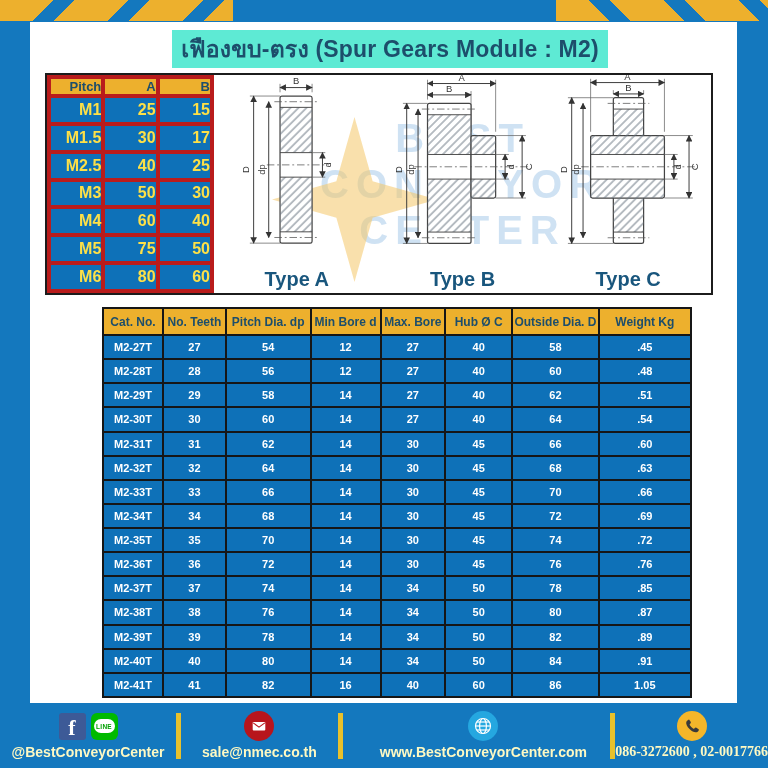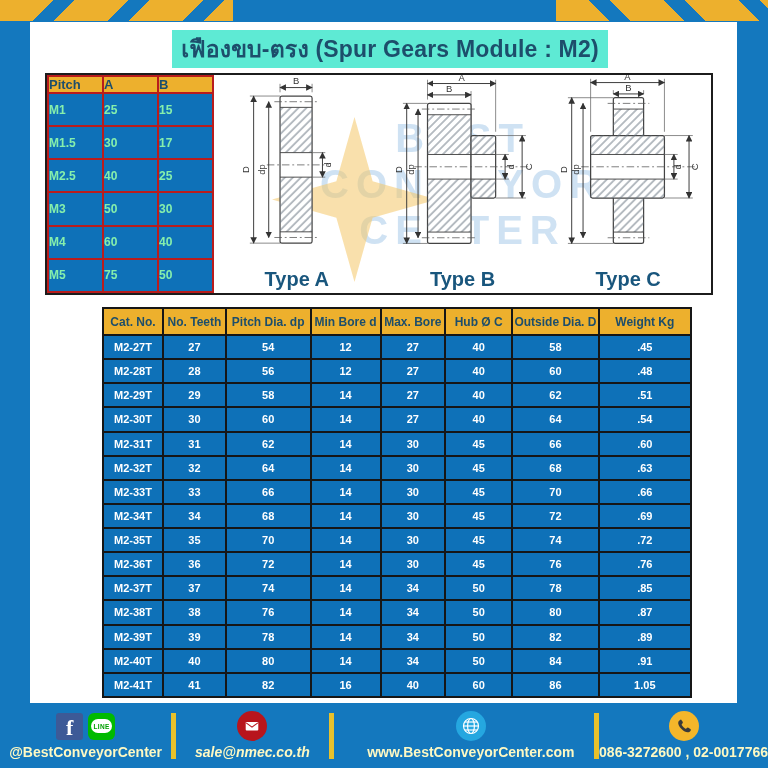--- a/index.html
+++ b/index.html
@@ -16,23 +16,23 @@
 
   .title-bar { position:absolute; left:142px; top:8px; width:436px; height:38px; background:#5eead4;
     color:#1d4e6b; font-size:23px; font-weight:bold; display:flex; align-items:center; justify-content:center;
     letter-spacing:.2px; white-space:nowrap; }
 
   
   .top-section { position:absolute; left:15px; top:51px; width:668px; height:222px; border:2px solid #1c1c1c; display:flex; background:#fff; }
 
   table { border-collapse:collapse; }
   .pitch-table { width:167px; height:100%; table-layout:fixed; flex:none; }
-  .pitch-table th, .pitch-table td { border:2px solid #b91c1c; text-align:left; vertical-align:middle; }
+  .pitch-table th, .pitch-table td { border:4px solid #b91c1c; text-align:right; vertical-align:middle; }
   .pitch-table th { background:#edb02d; color:#1d4e6b; font-size:13px; font-weight:bold; }
-  .pitch-table td { background:#0e71b8; color:#86efac; font-size:12px; font-weight:600; }
+  .pitch-table td { background:#0e71b8; color:#fde047; font-size:16px; font-weight:600; }
 
   .drawings { flex:1; position:relative; overflow:hidden; }
   .watermark-text { position:absolute; inset:0; display:flex; flex-direction:column; align-items:center; justify-content:center;
     z-index:0; color:#cfe2f3; font-weight:bold; font-size:40px; letter-spacing:7px; line-height:46px; }
   .star-logo { position:absolute; left:58px; top:42px; z-index:0; opacity:.55; }
   .figs { position:absolute; inset:0; z-index:1; display:flex; }
   .fig { flex:1; display:flex; flex-direction:column; align-items:center; justify-content:flex-end; padding-bottom:2px; }
   .fig-label { font-size:20px; font-weight:bold; color:#19567d; margin-top:17px; }
   .dim-text { font-size:10px; fill:#333; font-family:"Liberation Sans",sans-serif; }
 
@@ -42,21 +42,21 @@
   .main-table th, .main-table td { border:2px solid #161616; text-align:center; vertical-align:middle; }
   .main-table th { background:#edb02d; color:#1d4e6b; font-size:12px; font-weight:bold; height:27px; }
   .main-table td { background:#0e71b8; color:#ffffff; font-size:11px; font-weight:600; }
   col.c0{width:10.2%} col.c1{width:10.7%} col.c2{width:14.4%} col.c3{width:11.9%}
   col.c4{width:11.0%} col.c5{width:11.4%} col.c6{width:14.7%} col.c7{width:15.7%}
 
   
   .footer { position:absolute; left:0; top:703px; width:768px; height:65px; display:flex; align-items:stretch; }
   .f-sep { width:5px; height:46px; background:#e8c12c; align-self:center; flex:none; }
   .f-sec { display:flex; flex-direction:column; align-items:center; justify-content:center; gap:3px; }
-  .f-sec1{ width:182px; } .f-sec2{ width:162px;font-style:italic; } .f-sec3{ width:276px;padding-left:14px; } .f-sec4{ flex:1; }
+  .f-sec1{ width:182px; } .f-sec2{ width:162px; } .f-sec3{ width:276px;padding-left:14px; } .f-sec4{ flex:1;font-family:Liberation Serif, serif; }
   .f-icons { display:flex; gap:5px; align-items:center; height:30px; }
   .f-label { color:#fef9c3; font-weight:bold; font-size:14px; white-space:nowrap; }
   .fb-icon { width:27px; height:27px; background:#3d5a97; border-radius:3px; color:#fff; font-weight:bold; font-size:22px;
     display:flex; align-items:flex-end; justify-content:center; line-height:25px; font-family:"Liberation Serif",serif; }
   .line-icon { width:27px; height:27px; background:#00ba00; border-radius:6px; display:flex; align-items:center; justify-content:center; }
   .line-bubble { width:21px; height:14px; background:#fff; border-radius:7px; color:#00a000; font-size:6.5px; font-weight:bold;
     display:flex; align-items:center; justify-content:center; letter-spacing:.3px; }
   .circle-icon { width:30px; height:30px; border-radius:50%; display:flex; align-items:center; justify-content:center; }
   .mail-bg { background:#b8151c; } .globe-bg { background:#25a7e0; } .phone-bg { background:#f4b62a; }
 </style>
@@ -102,20 +102,25 @@
           </tr>
           <tr>
             <td>M4</td>
             <td>60</td>
             <td>40</td>
           </tr>
           <tr>
             <td>M5</td>
             <td>75</td>
             <td>50</td>
+          </tr>
+          <tr>
+            <td>M6</td>
+            <td>80</td>
+            <td>60</td>
           </tr>
         </tbody>
     </table>
 
     <div class="drawings">
       <div class="watermark-text">
         <div>BEST</div>
         <div>CONVEYOR</div>
         <div>CENTER</div>
       </div>

